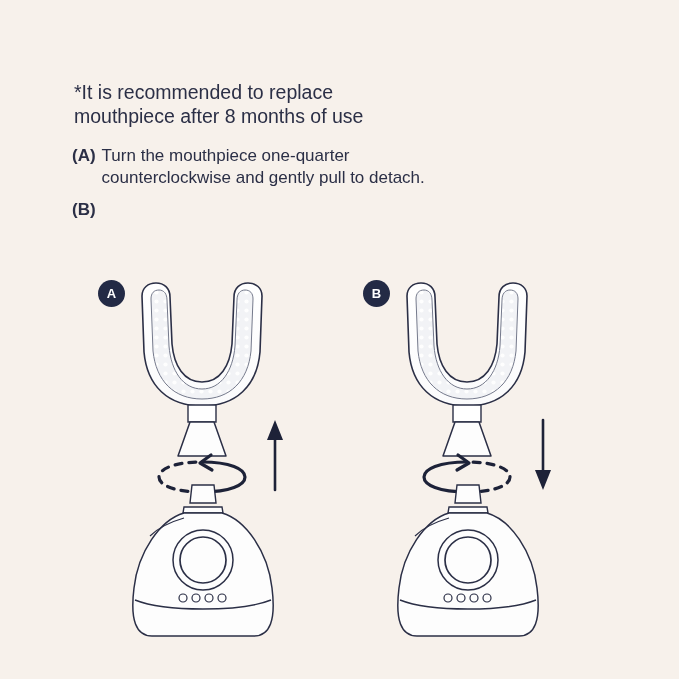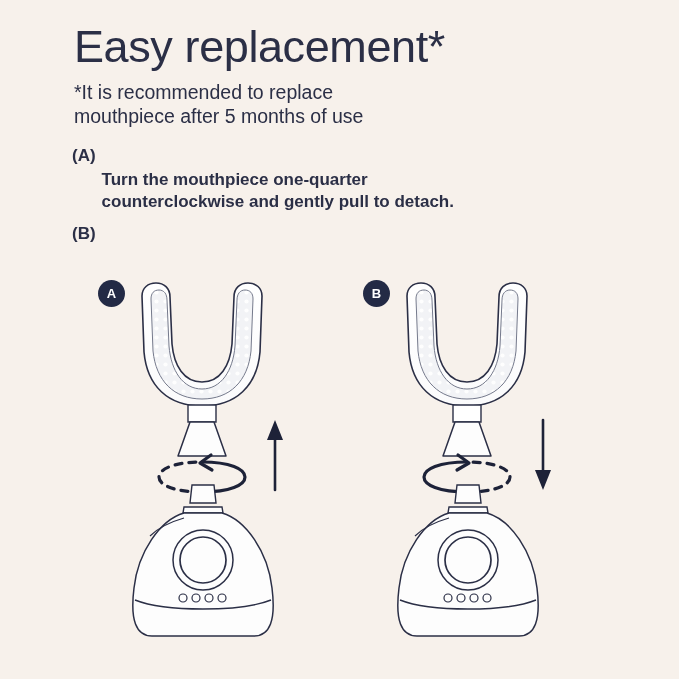--- a/index.html
+++ b/index.html
@@ -24,22 +24,22 @@
     color:#2b2f46;white-space:pre-line;
   }
 
   .steps{position:absolute;left:72px;top:145px;width:470px;}
   .step{display:flex;align-items:flex-start;margin-bottom:9px;}
   .step-tag{
     font-size:17px;font-weight:700;color:#2b2f46;
     line-height:1.32;flex:0 0 auto;padding-right:6px;
   }
   .step-text{
-    font-size:17px;font-weight:700;color:#2b2f46;
-    line-height:1.32;white-space:pre-line;margin-top:24px;
+    font-size:17px;font-weight:400;color:#2b2f46;
+    line-height:1.32;white-space:pre-line;
   }
 
   .panel{position:absolute;top:270px;width:300px;height:400px;}
   .panel-a{left:80px;}
   .panel-b{left:345px;}
 
   .badge{
     position:absolute;left:18px;top:10px;
     width:27px;height:27px;border-radius:50%;
     background:#232a45;color:#ffffff;
@@ -48,23 +48,22 @@
   }
 
   .art{position:absolute;left:0;top:0;width:300px;height:400px;}
   svg{display:block;}
 </style>
 </head>
 <body>
 
 <div class="page">
 
-  <div class="title">Easy replacement*</div>
   <div class="subtitle">*It is recommended to replace
-mouthpiece after 5 months of use</div>
+mouthpiece after 8 months of use</div>
 
   <div class="steps">
     <div class="step">
       <span class="step-tag">(A)</span>
       <span class="step-text">Turn the mouthpiece one-quarter
 counterclockwise and gently pull to detach.</span>
     </div>
     <div class="step">
       <span class="step-tag">(B)</span>
     </div>

